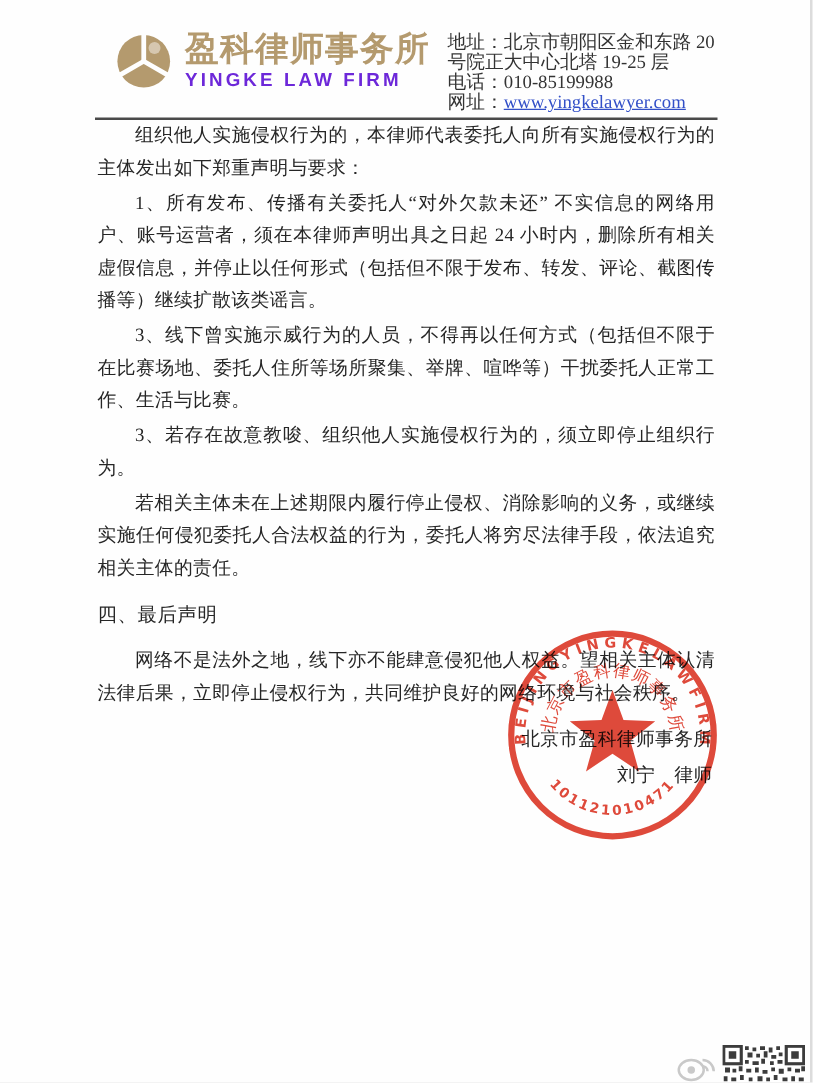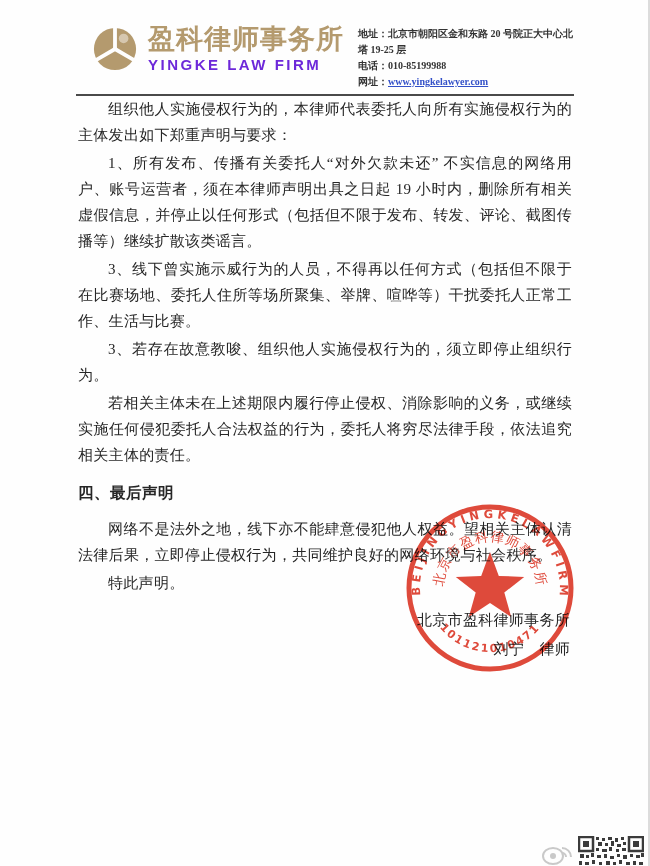--- a/index.html
+++ b/index.html
@@ -24,37 +24,37 @@
   .logo-text{display:flex;flex-direction:column;line-height:1;}
   .logo-cn{
     font-family:"Liberation Sans","DejaVu Sans",sans-serif;
     font-weight:bold;font-size:27px;color:#b49a6e;letter-spacing:1px;
   }
   .logo-en{
     font-family:"Liberation Sans","DejaVu Sans",sans-serif;
     font-weight:bold;font-size:15px;color:#6d28d9;letter-spacing:2.5px;margin-top:4px;
   }
   .contact{
-    width:218px;font-size:10px;line-height:16px;color:#333;font-weight:bold;
+    width:218px;font-size:15px;line-height:16px;color:#333;
   }
   .contact .row{margin:0;}
   .weblink{color:#3350c8;text-decoration:underline;}
   .header-divider{
     position:absolute;top:94px;left:76px;right:74px;
     border-top:2px solid #4a4a4a;
   }
   
   .doc-body{
     position:absolute;top:96px;left:78px;right:76px;
     font-size:15px;line-height:26px;text-align:justify;
     letter-spacing:.3px;
   }
   .doc-body p{margin:0 0 2px 0;text-indent:2em;}
   .section-heading{
-    margin:12px 0 10px 0;font-size:15.5px;font-weight:bold;letter-spacing:.5px;
+    margin:12px 0 10px 0;font-size:15.5px;font-weight:normal;letter-spacing:.5px;
   }
   .signature{
     margin-top:10px;text-align:right;line-height:29px;padding-right:2px;
   }
   .signature div{margin:0;}
   
   .stamp{
     position:absolute;left:402px;top:500px;width:176px;height:176px;
     mix-blend-mode:multiply;opacity:.92;pointer-events:none;
   }
@@ -93,27 +93,26 @@
     <div class="contact">
       <p class="row">地址：北京市朝阳区金和东路 20 号院正大中心北塔 19-25 层</p>
       <p class="row">电话：010-85199988</p>
       <p class="row"><span>网址：</span><a href="#" class="weblink">www.yingkelawyer.com</a></p>
     </div>
   </div>
   <div class="header-divider"></div>
 
   <div class="doc-body">
     <p>组织他人实施侵权行为的，本律师代表委托人向所有实施侵权行为的主体发出如下郑重声明与要求：</p>
-    <p>1、所有发布、传播有关委托人“对外欠款未还” 不实信息的网络用户、账号运营者，须在本律师声明出具之日起 19 小时内，删除所有相关虚假信息，并停止以任何形式（包括但不限于发布、转发、评论、截图传播等）继续扩散该类谣言。</p>
+    <p>1、所有发布、传播有关委托人“对外欠款未还” 不实信息的网络用户、账号运营者，须在本律师声明出具之日起 24 小时内，删除所有相关虚假信息，并停止以任何形式（包括但不限于发布、转发、评论、截图传播等）继续扩散该类谣言。</p>
     <p>3、线下曾实施示威行为的人员，不得再以任何方式（包括但不限于在比赛场地、委托人住所等场所聚集、举牌、喧哗等）干扰委托人正常工作、生活与比赛。</p>
     <p>3、若存在故意教唆、组织他人实施侵权行为的，须立即停止组织行为。</p>
     <p>若相关主体未在上述期限内履行停止侵权、消除影响的义务，或继续实施任何侵犯委托人合法权益的行为，委托人将穷尽法律手段，依法追究相关主体的责任。</p>
     <h3 class="section-heading">四、最后声明</h3>
     <p>网络不是法外之地，线下亦不能肆意侵犯他人权益。望相关主体认清法律后果，立即停止侵权行为，共同维护良好的网络环境与社会秩序。</p>
-    <p>特此声明。</p>
 
     <div class="signature">
       <div>北京市盈科律师事务所</div>
       <div>刘宁　律师</div>
     </div>
   </div>
 
   <svg class="stamp" viewBox="0 0 176 176">
     <circle cx="88" cy="88" r="81" fill="none" stroke="#dd3a2a" stroke-width="5"></circle>
     <defs>

